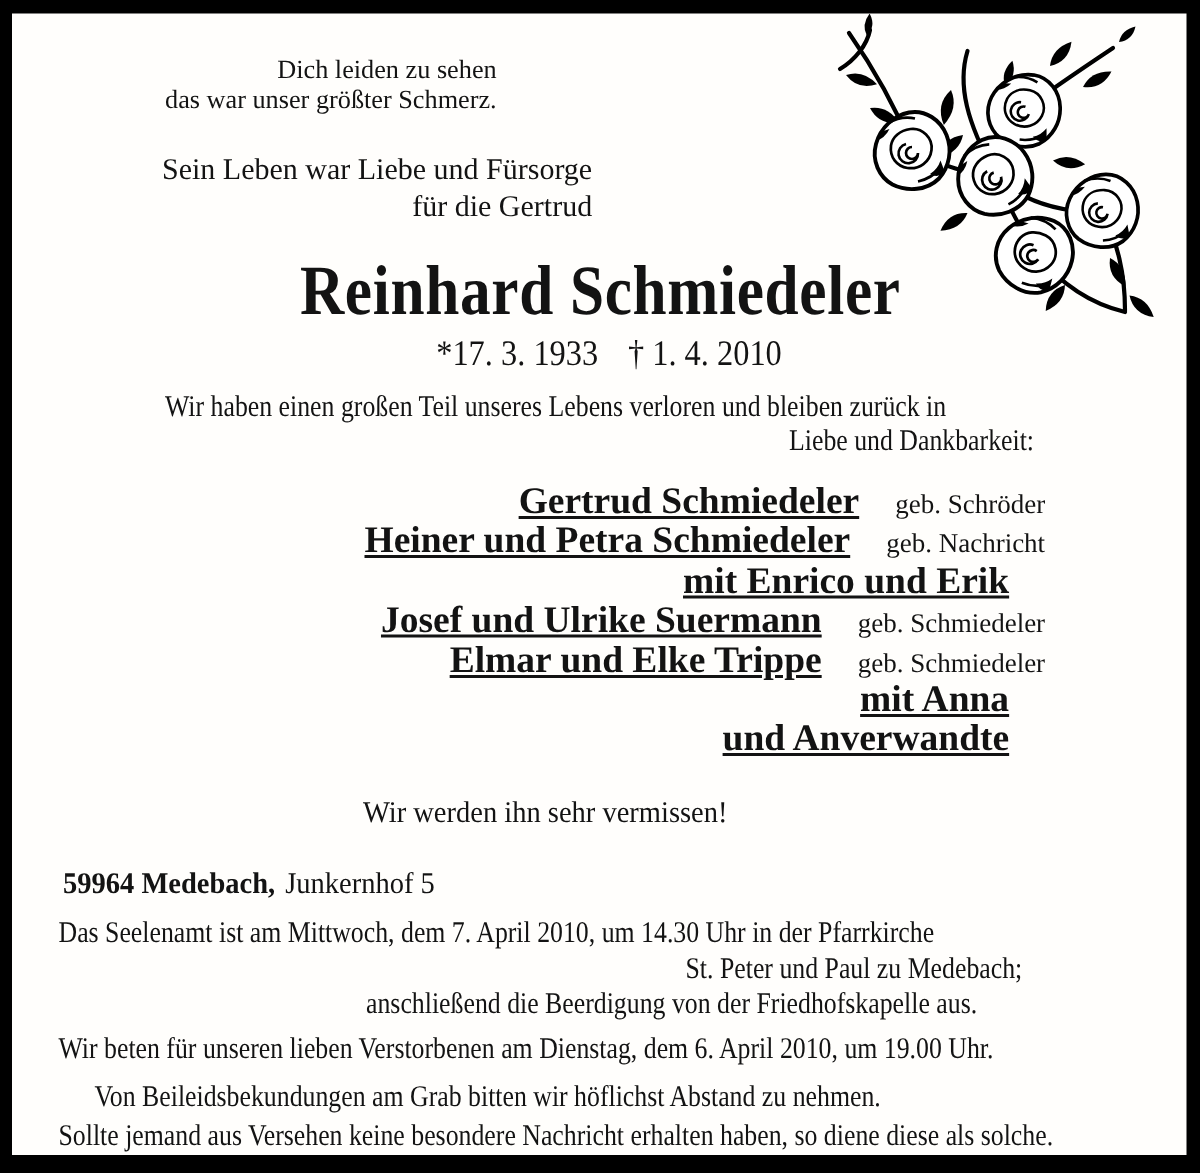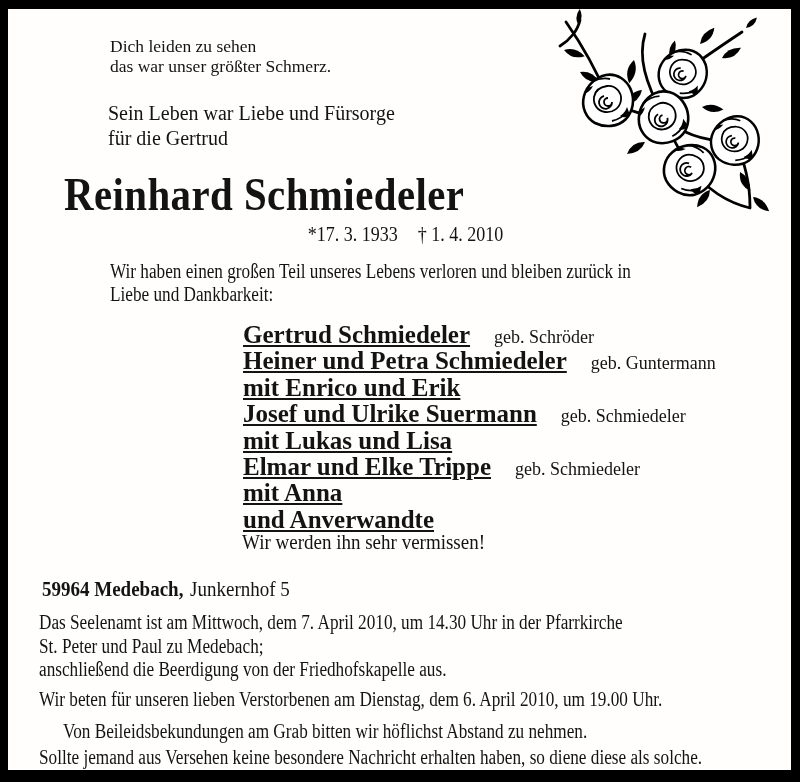--- a/index.html
+++ b/index.html
@@ -9,36 +9,36 @@
     position:relative;
     overflow:hidden;
     font-family:"Liberation Serif","DejaVu Serif",serif;
     color:#131313;
   }
   .page{
     position:absolute;left:8px;top:9px;width:783px;height:761px;
     background:#fffefc;
     overflow:hidden;
   }
-  .abs{position:absolute;}
+  .abs{position:absolute;text-align:right;}
   .line{white-space:nowrap;}
   .sq{display:inline-block;transform-origin:0 50%;}
   .csq{display:inline-block;transform-origin:50% 50%;}
   .sq86{transform:scaleX(.86);}
   .sq87{transform:scaleX(.87);}
   .sq90{transform:scaleX(.90);}
   .sq95{transform:scaleX(.95);}
 
   .verse{left:102px;top:27px;font-size:17.5px;line-height:20px;}
   .dedication{left:100px;top:92px;font-size:20px;line-height:24.5px;}
 
-  .title-row{left:0;top:158px;width:100%;text-align:left;padding-left:26px;box-sizing:border-box;}
+  .title-row{left:0;top:158px;width:100%;text-align:center;padding-left:1px;box-sizing:border-box;}
   .title-row .name{font-size:47px;font-weight:bold;letter-spacing:.5px;}
 
-  .dates-row{left:0;top:214px;width:100%;text-align:center;padding-left:12px;box-sizing:border-box;font-size:20px;}
+  .dates-row{left:0;top:214px;width:100%;text-align:center;padding-left:12px;box-sizing:border-box;font-size:24px;}
   .dates-row .death{margin-left:22px;}
 
   .intro{left:102px;top:251px;font-size:20px;line-height:23px;}
 
   .mourners{left:235px;top:314px;line-height:23.4px;}
   .mourners .mname{font-weight:bold;font-size:25px;text-decoration:underline;}
   .mourners .msuffix{font-size:18px;margin-left:24px;}
 
   .farewell{left:234px;top:522px;font-size:20px;}
 
@@ -127,24 +127,23 @@
     <span class="csq sq90"><span class="birth">*17. 3. 1933</span><span class="death">† 1. 4. 2010</span></span>
   </div>
 
   <div class="abs intro">
     <div class="line"><span class="sq sq86">Wir haben einen großen Teil unseres Lebens verloren und bleiben zurück in</span></div>
     <div class="line"><span class="sq sq86">Liebe und Dankbarkeit:</span></div>
   </div>
 
   <div class="abs mourners">
     <div class="line"><span class="mname">Gertrud Schmiedeler</span><span class="msuffix">geb. Schröder</span></div>
-    <div class="line"><span class="mname">Heiner und Petra Schmiedeler</span><span class="msuffix">geb. Guntermann</span></div>
+    <div class="line"><span class="mname">Heiner und Petra Schmiedeler</span><span class="msuffix">geb. Nachricht</span></div>
     <div class="line"><span class="mname">mit Enrico und Erik</span><span class="msuffix"></span></div>
     <div class="line"><span class="mname">Josef und Ulrike Suermann</span><span class="msuffix">geb. Schmiedeler</span></div>
-    <div class="line"><span class="mname">mit Lukas und Lisa</span><span class="msuffix"></span></div>
     <div class="line"><span class="mname">Elmar und Elke Trippe</span><span class="msuffix">geb. Schmiedeler</span></div>
     <div class="line"><span class="mname">mit Anna</span><span class="msuffix"></span></div>
     <div class="line"><span class="mname">und Anverwandte</span><span class="msuffix"></span></div>
   </div>
 
   <div class="abs farewell line">
     <span class="sq sq95">Wir werden ihn sehr vermissen!</span>
   </div>
 
   <div class="abs address line">

